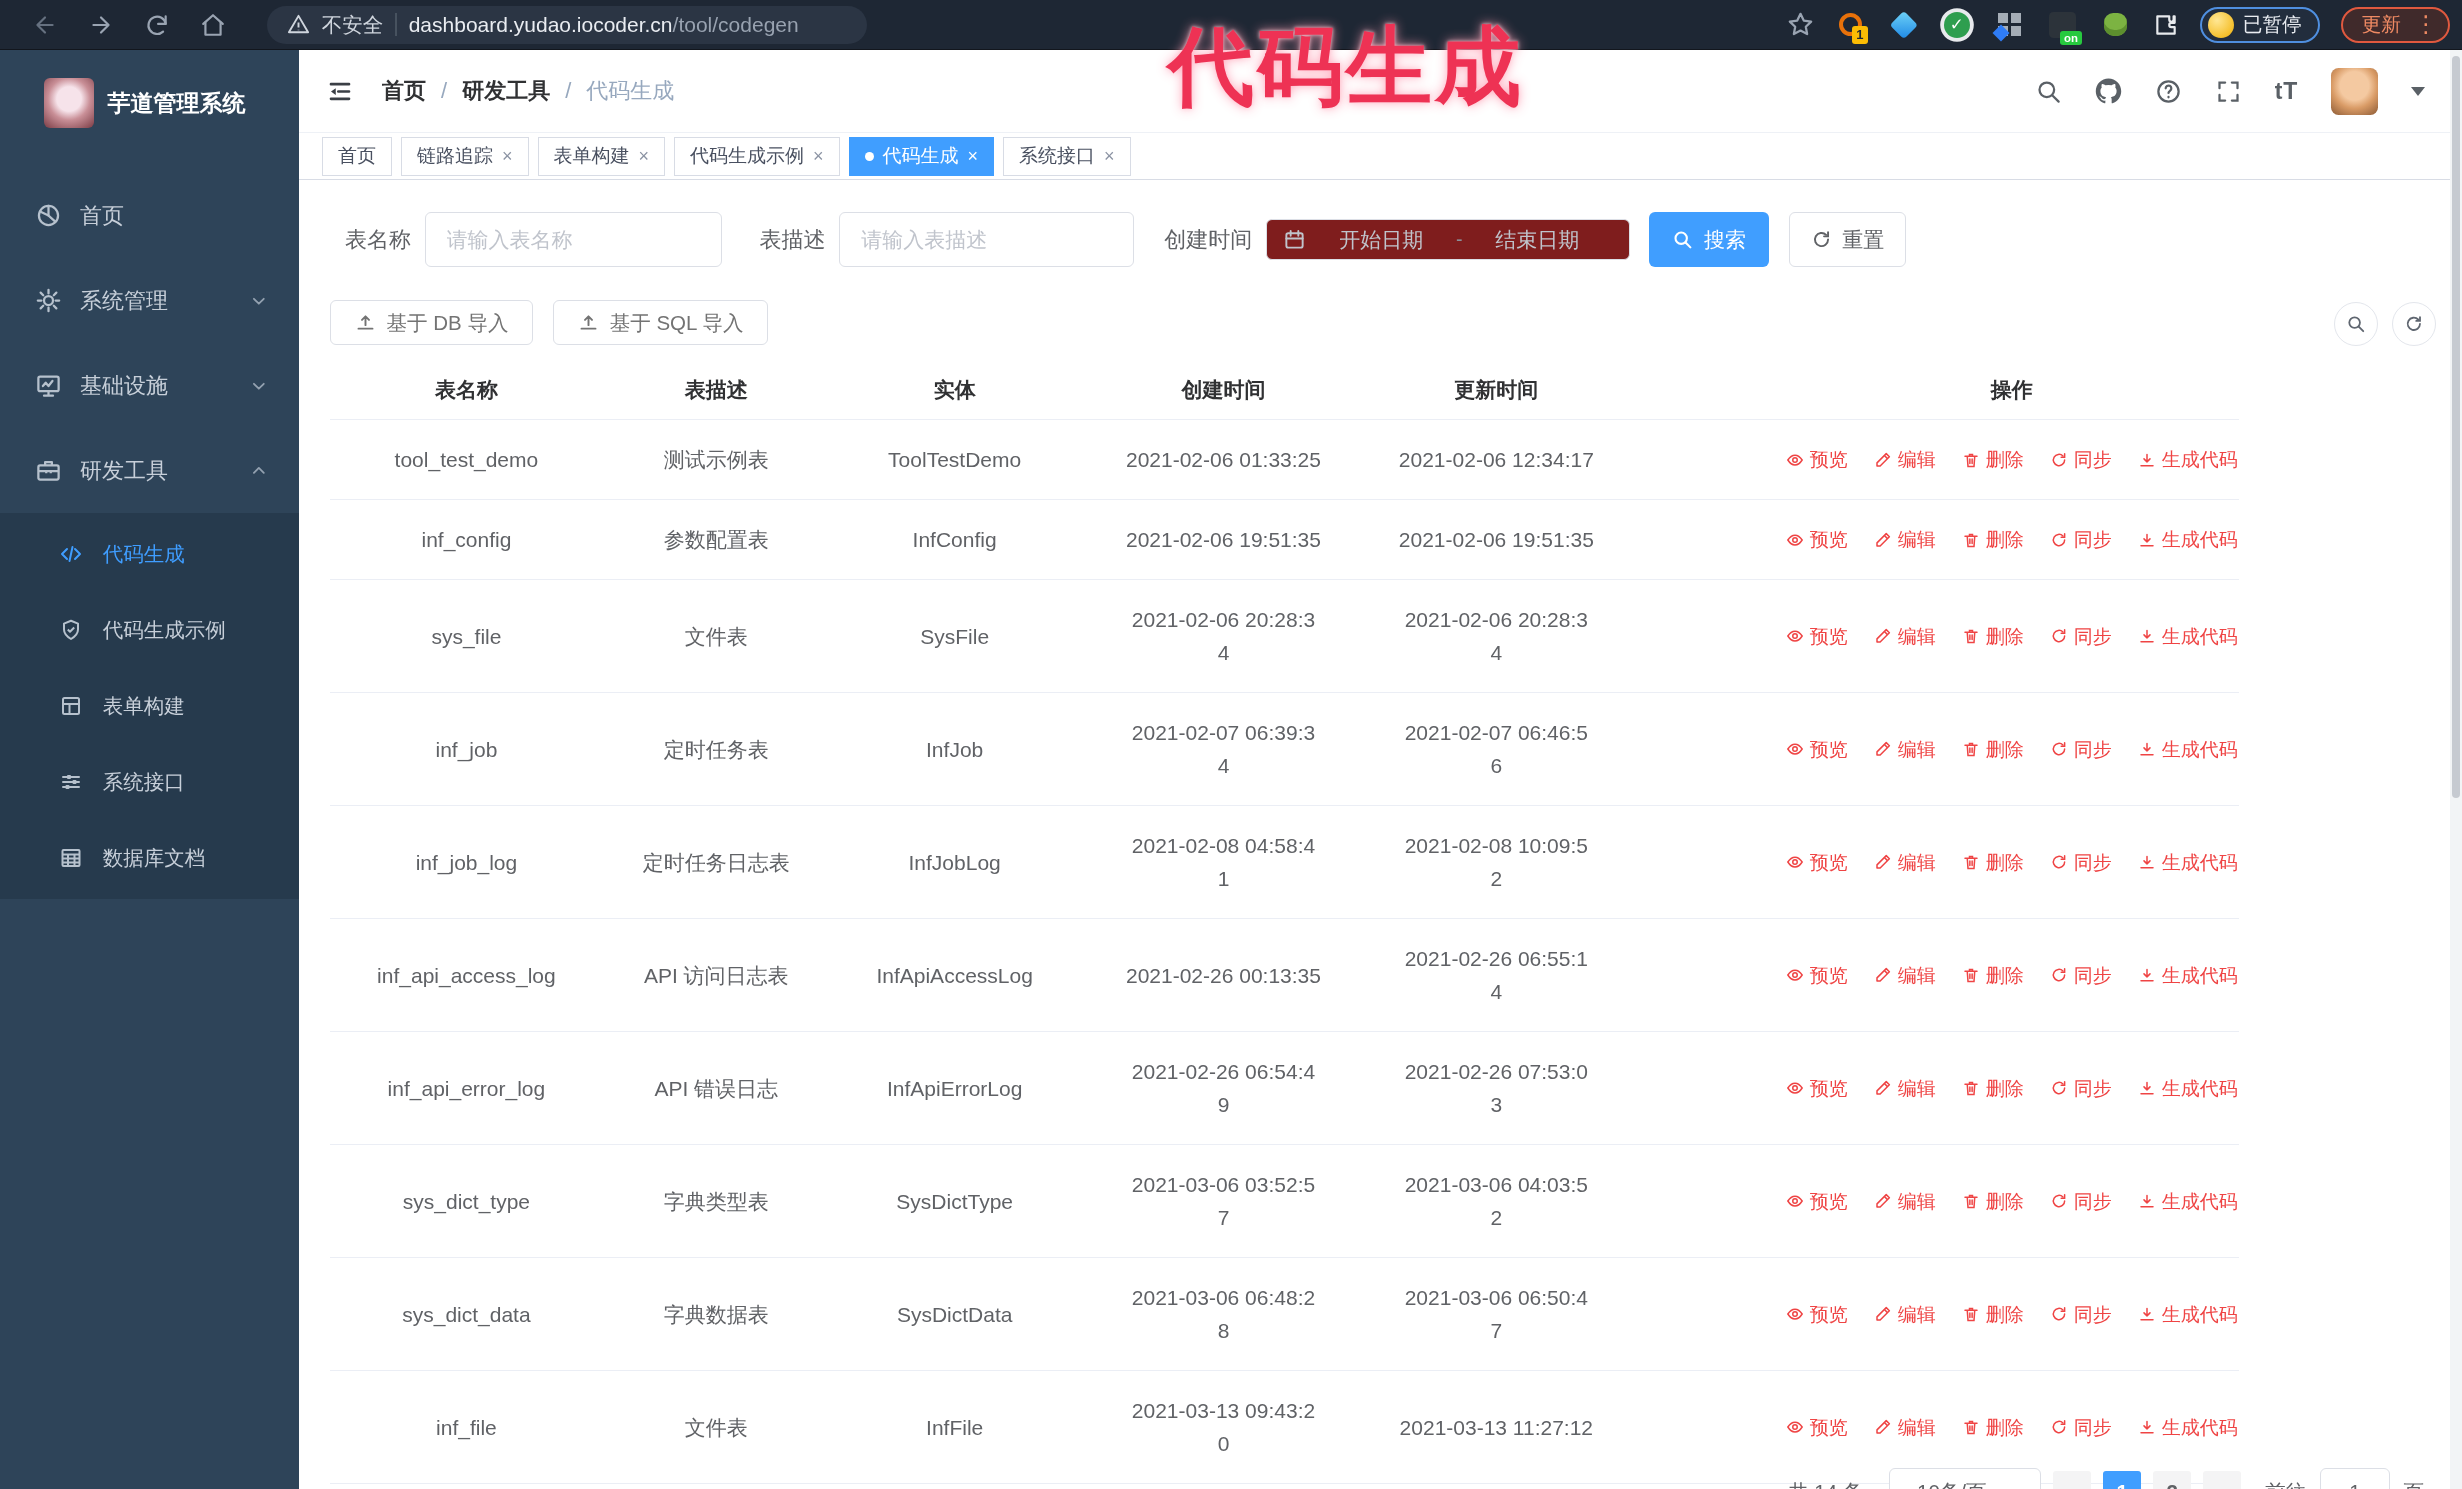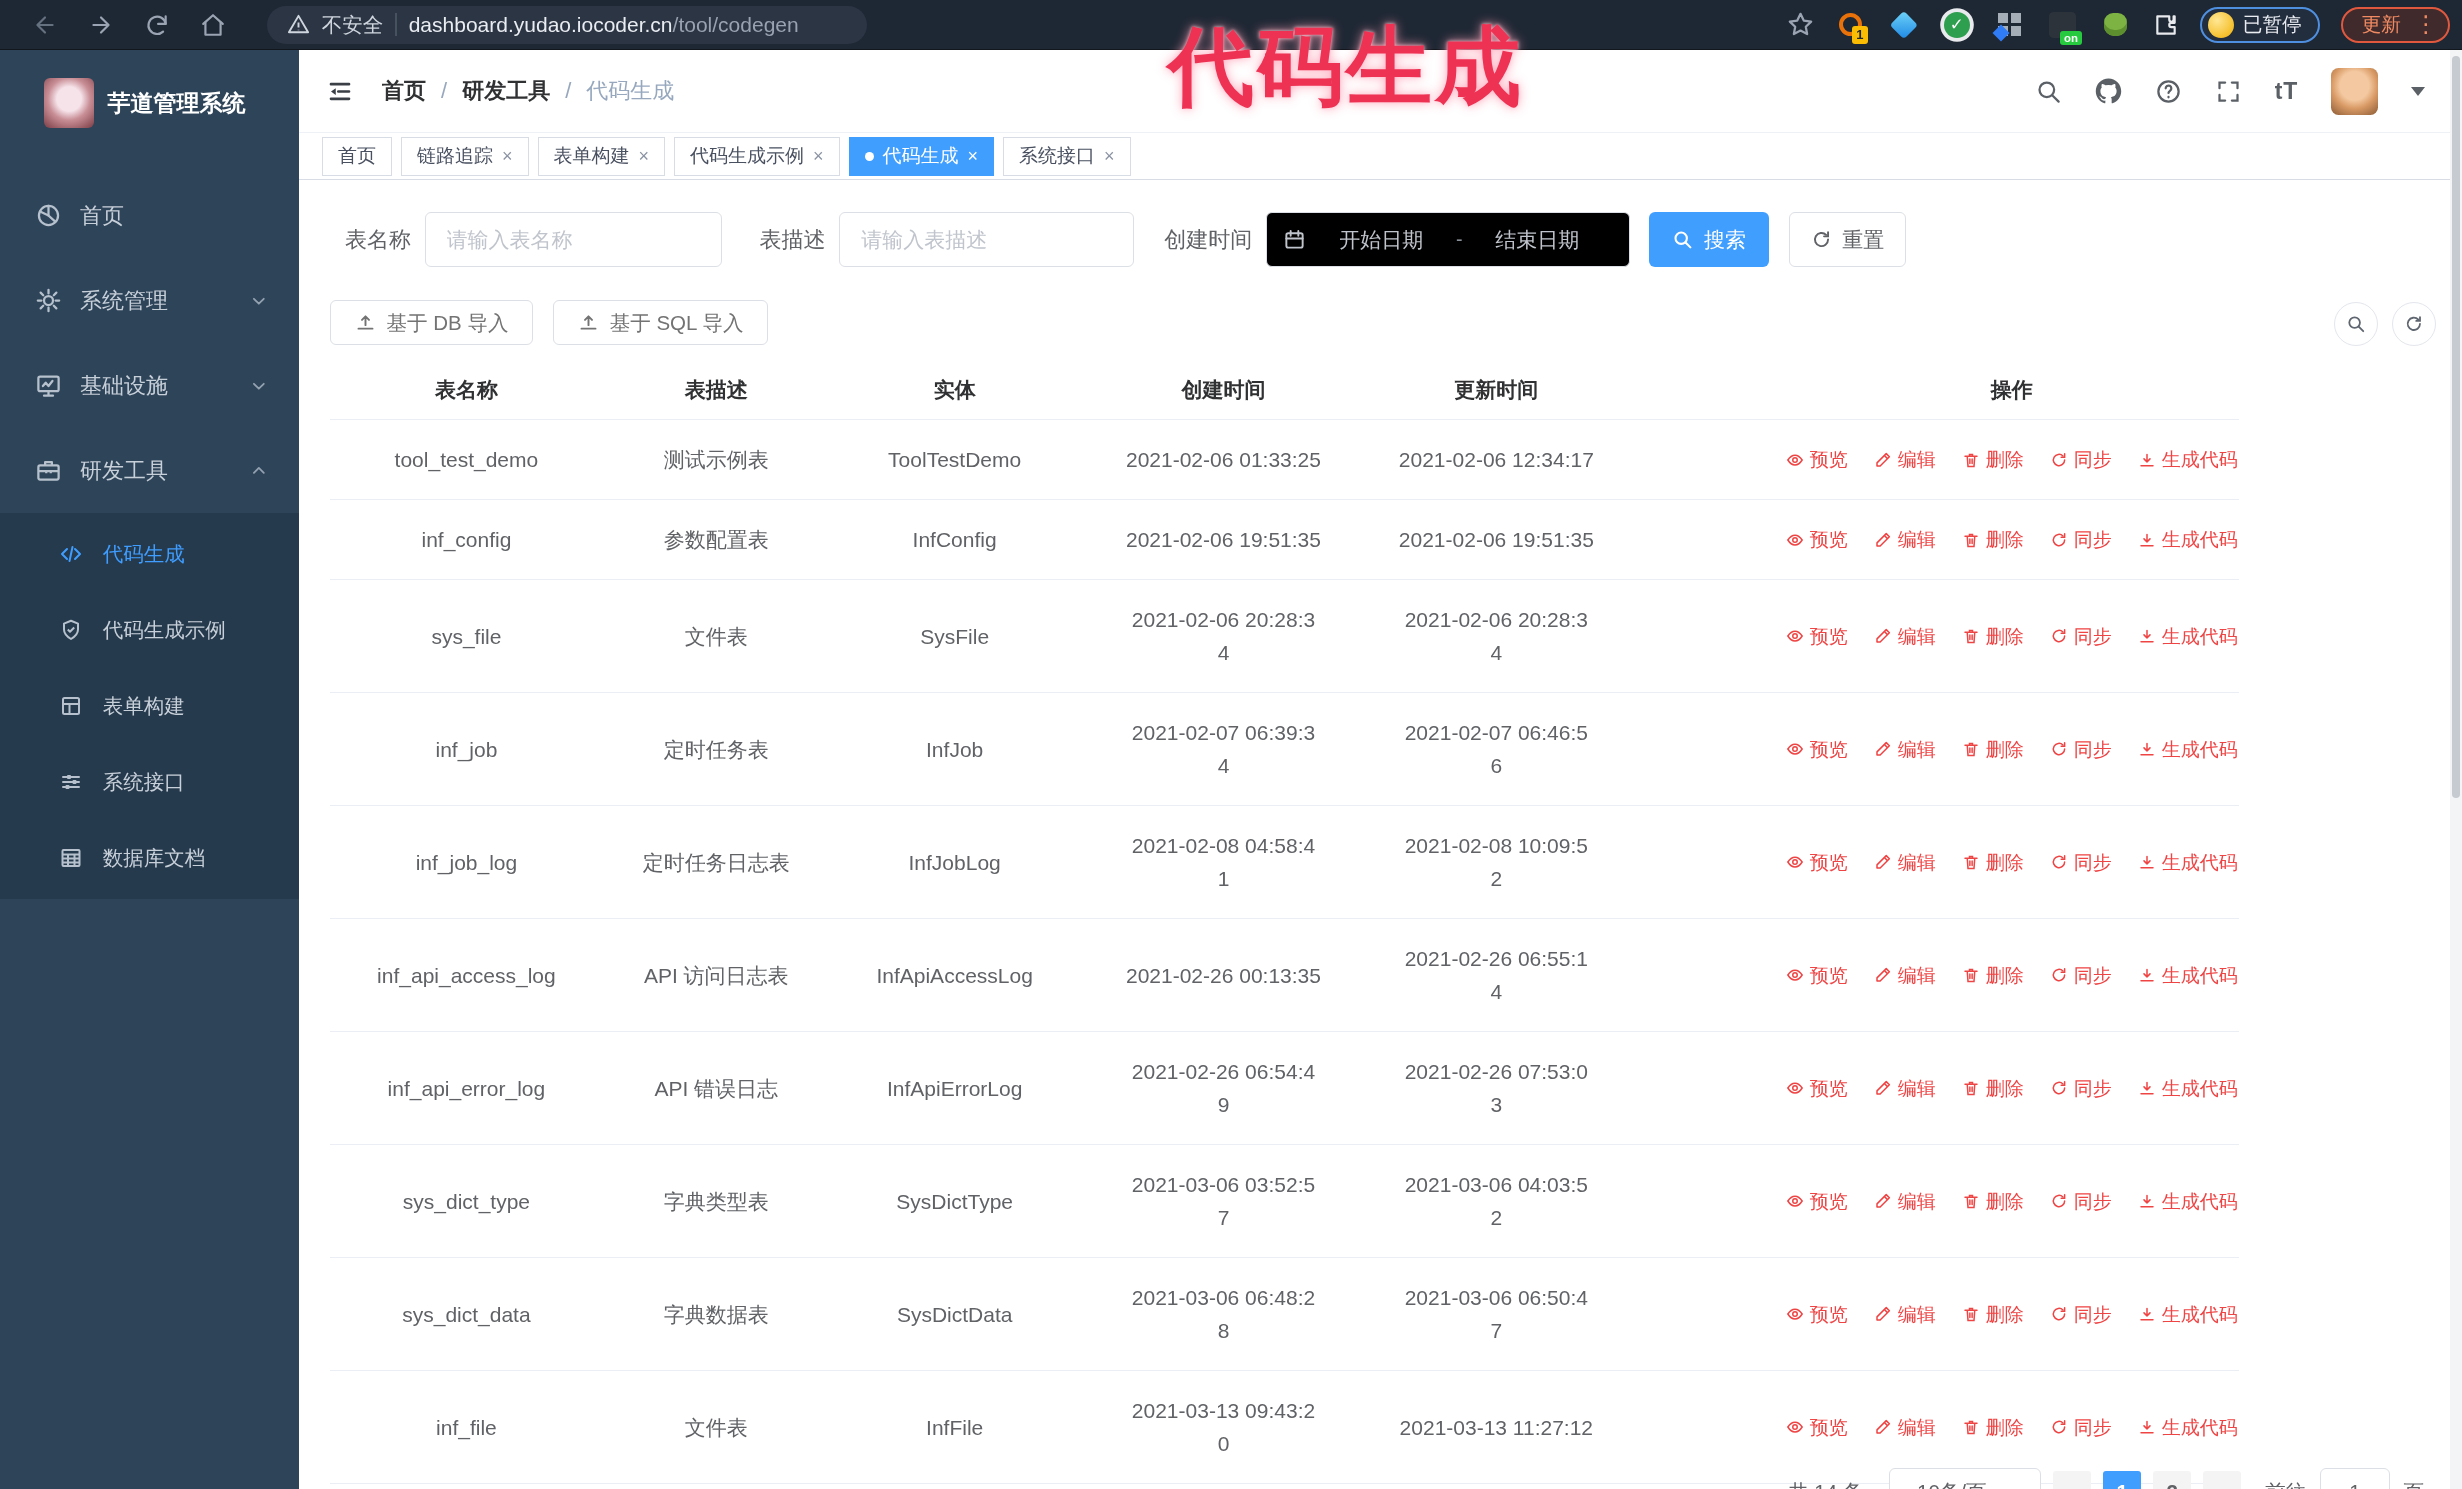--- a/index.html
+++ b/index.html
@@ -101,22 +101,22 @@
   .tab .dot { width: 9px; height: 9px; border-radius: 50%; background: #fff; }
 
   
   .filters { position: absolute; left: 345px; top: 212px; height: 55px; display: flex; align-items: center; z-index: 1; }
   .f-label { font-size: 22px; color: #606266; margin-right: 13.6px; white-space: nowrap; }
   .f-input { width: 297px; height: 55px; border: 1.5px solid #dcdfe6; border-radius: 6px; font-size: 21px;
     color: #606266; padding: 0 21px; background: #fff; outline: none;
     font-family: "Liberation Sans", "DejaVu Sans", sans-serif; }
   .f-input::placeholder { color: #c0c4cc; }
   .gap50 { width: 38px; flex: none; } .gap40 { width: 30px; flex: none; } .gap26 { width: 19.7px; flex: none; }
-  .datebox { width: 364px; height: 55px; border: 1.5px solid #dcdfe6; border-radius: 6px; display: flex;
-    align-items: center; padding: 0 16.7px; color: #c0c4cc; font-size: 21px; background: #000000; }
+  .datebox { width: 364px; height: 41px; border: 1.5px solid #dcdfe6; border-radius: 6px; display: flex;
+    align-items: center; padding: 0 16.7px; color: #c0c4cc; font-size: 21px; background: #7f1d1d; }
   .datebox .cal { width: 23px; height: 23px; color: #c0c4cc; flex: none; }
   .datebox .ph { flex: 1; text-align: center; }
   .datebox .dash { color: #8a9099; font-size: 19.7px; }
   .btn-search { height: 55px; padding: 0 23px; background: #409eff; border: none; border-radius: 6px;
     color: #fff; font-size: 21px; display: flex; align-items: center; gap: 10.6px; cursor: pointer; }
   .btn-search .icn, .btn-reset .icn, .btn-plain .icn { width: 21px; height: 21px; }
   .btn-reset { height: 55px; padding: 0 21px; background: #fff; border: 1.5px solid #dcdfe6; border-radius: 6px;
     color: #606266; font-size: 21px; display: flex; align-items: center; gap: 10.6px; cursor: pointer; }
 
   

